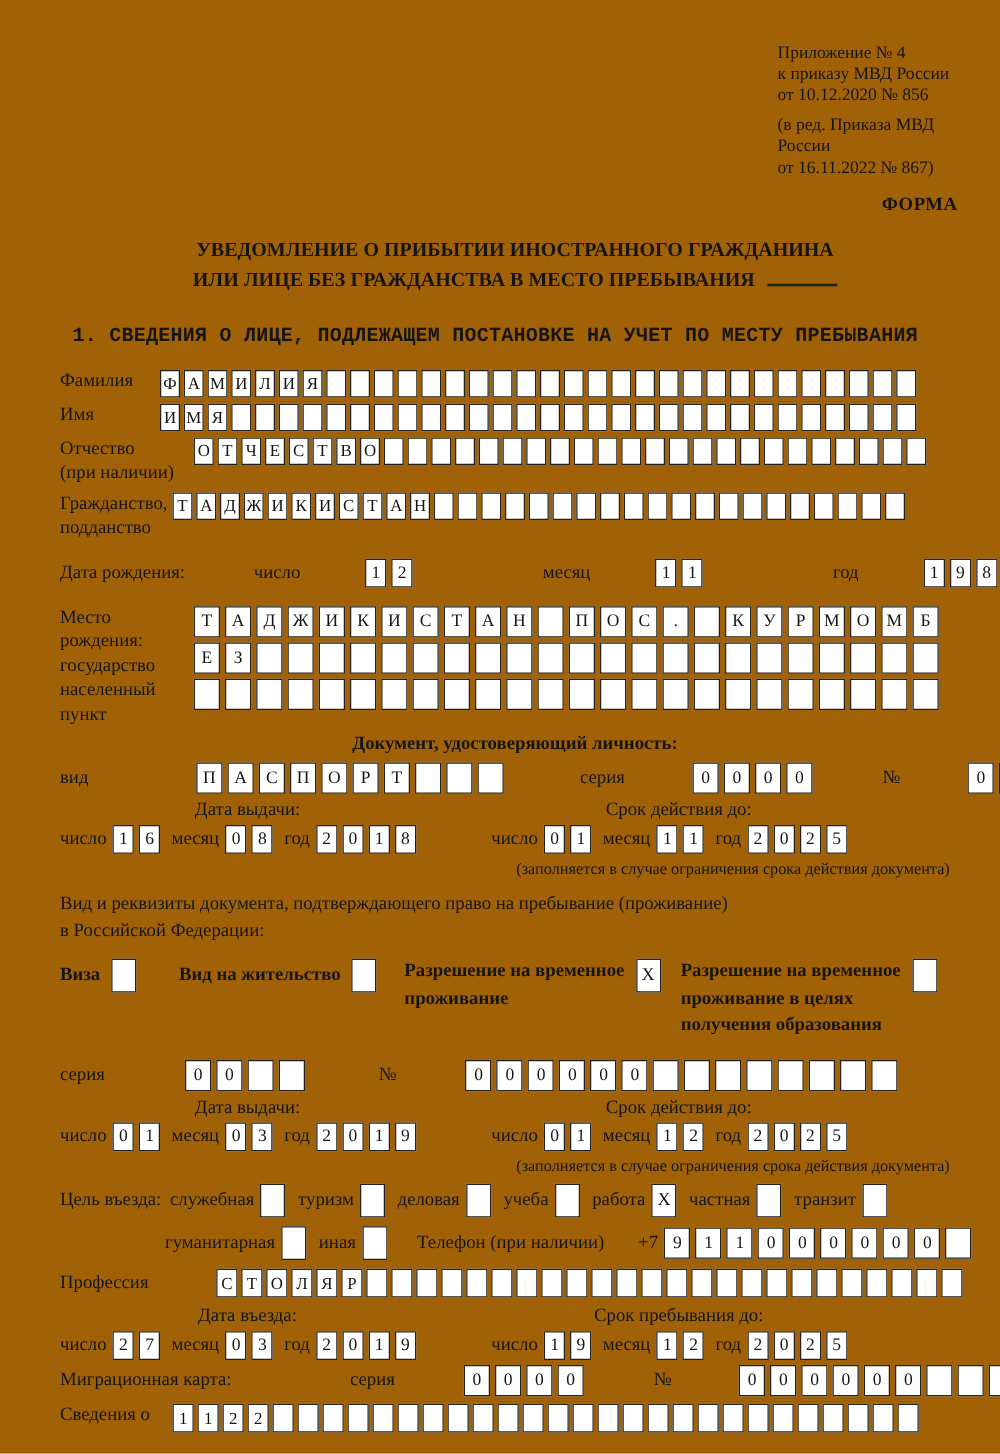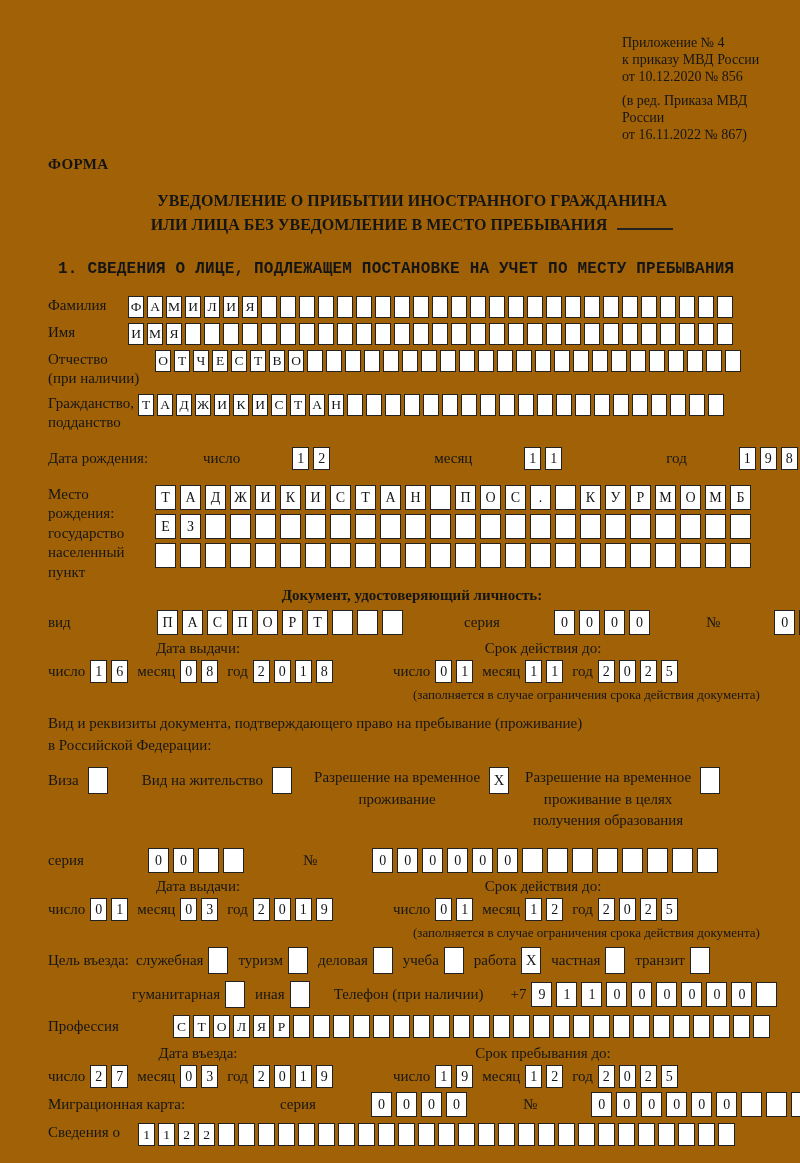--- a/index.html
+++ b/index.html
@@ -6,21 +6,21 @@
   .page{
     width:800px;height:1163px;box-sizing:border-box;position:relative;
     background:#a16207;color:#151515;overflow:hidden;
     padding:34px 24px 10px 48px;
     font-family:"Liberation Serif","DejaVu Serif",serif;
     font-size:15px;
   }
   
   .hdr{margin-left:574px;font-size:14px;line-height:1.22;}
   .hdr .blk2{margin-top:7px;}
-  .forma{font-weight:bold;padding-right:10px;margin-top:13px;font-size:15px;letter-spacing:.4px;}
+  .forma{font-weight:bold;text-align:right;padding-right:10px;margin-top:13px;font-size:15px;letter-spacing:.4px;}
   
   .title{text-align:center;font-weight:bold;font-size:16px;line-height:1.45;margin-top:16px;}
   .uline{display:inline-block;width:56px;border-bottom:2px solid #222;margin-left:10px;}
   .sec1{font-weight:bold;font-size:16px;margin:24px 0 18px 10px;letter-spacing:.2px;font-family:Liberation Mono, monospace;}
   
   .frow{display:flex;align-items:flex-start;margin-bottom:5px;}
   .frow.vcenter{align-items:center;gap:47px;}
   .flabel{flex:0 0 auto;line-height:1.3;}
   .flabel div{line-height:1.3;}
   
@@ -43,21 +43,21 @@
   .dates .col-r{flex:1;}
   .dhead{text-align:center;width:300px;margin-bottom:3px;}
   .dgroup{display:flex;align-items:center;}
   .dgroup .dlab{margin-right:5px;}
   .dgroup .cells{margin-right:9px;}
   .rnote{font-size:13px;margin-top:4px;white-space:nowrap;margin-left:20px;}
   
   .intro{line-height:1.45;margin-top:10px;}
   .options{display:flex;align-items:flex-start;margin:10px 0 16px;}
   .opt{display:flex;align-items:flex-start;}
-  .opt .olabel{text-align:center;line-height:1.45;margin-right:9px;}
+  .opt .olabel{text-align:left;line-height:1.45;margin-right:9px;font-weight:bold;}
   .opt .olabel.single{margin-top:3px;}
   
   .purpose{display:flex;align-items:center;flex-wrap:nowrap;margin-bottom:7px;}
   .purpose .plab{margin:0 5px 0 10px;white-space:nowrap;}
   .purpose .plab.first{margin-left:0;}
 </style>
 </head>
 <body>
 
 <div class="page">
@@ -68,21 +68,21 @@
     <div>от 10.12.2020 № 856</div>
     <div class="blk2">
       <div>(в ред. Приказа МВД России</div>
       <div>от 16.11.2022 № 867)</div>
     </div>
   </div>
   <div class="forma">ФОРМА</div>
 
   <div class="title">
     <div>УВЕДОМЛЕНИЕ О ПРИБЫТИИ ИНОСТРАННОГО ГРАЖДАНИНА</div>
-    <div><span>ИЛИ ЛИЦА БЕЗ УВЕДОМЛЕНИЕ В МЕСТО ПРЕБЫВАНИЯ</span><span class="uline"></span></div>
+    <div><span>ИЛИ ЛИЦЕ БЕЗ ГРАЖДАНСТВА В МЕСТО ПРЕБЫВАНИЯ</span><span class="uline"></span></div>
   </div>
 
   <div class="sec1">1. СВЕДЕНИЯ О ЛИЦЕ, ПОДЛЕЖАЩЕМ ПОСТАНОВКЕ НА УЧЕТ ПО МЕСТУ ПРЕБЫВАНИЯ</div>
 
   <div class="frow">
     <div class="flabel" style="width:80px">Фамилия</div>
     <div class="cells">
         <span class="cell">Ф</span>
         <span class="cell">А</span>
         <span class="cell">М</span>

